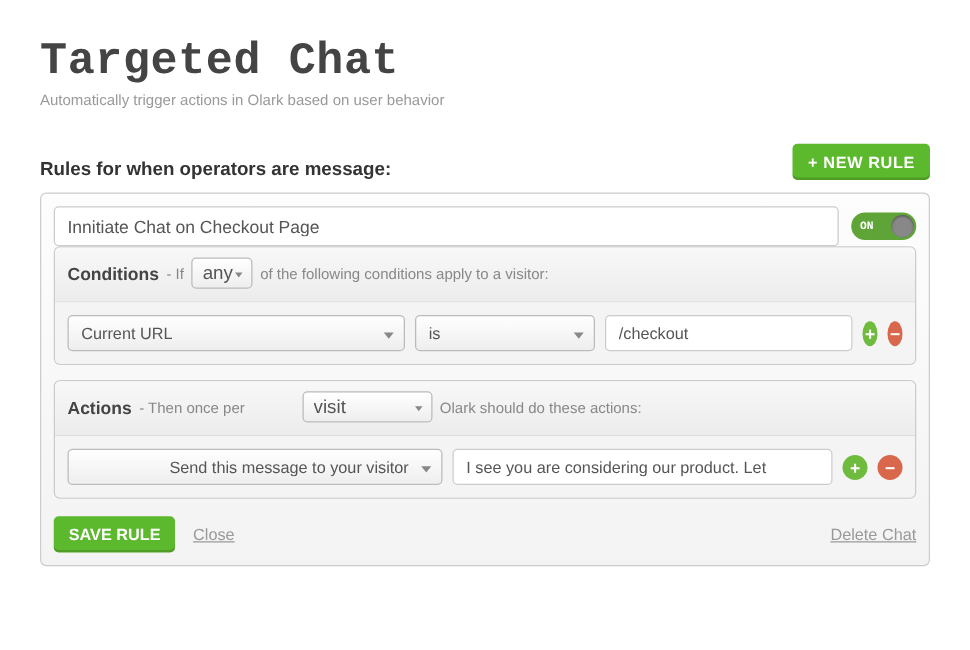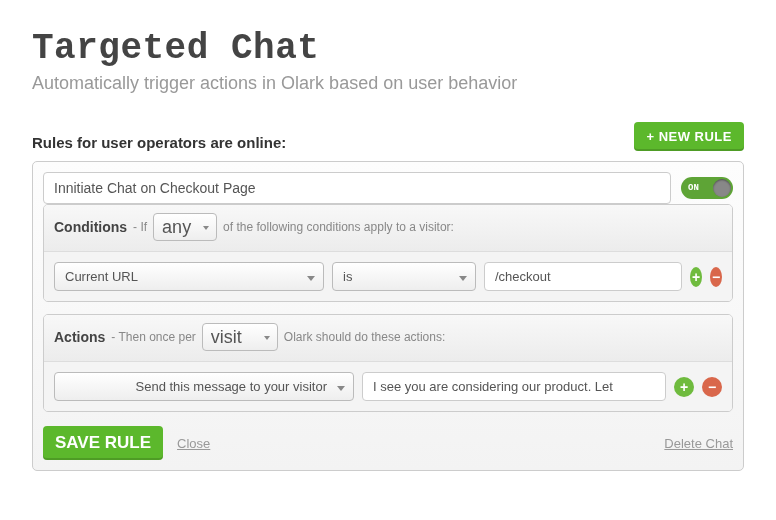--- a/index.html
+++ b/index.html
@@ -13,21 +13,21 @@
   h1.page-title {
     font-family: Liberation Mono, monospace;
     font-weight: 900;
     font-size: 36px;
     color: #444;
     letter-spacing: 0.5px;
     margin-bottom: 4px;
   }
   .subtitle {
     color: #999;
-    font-size: 18px;
+    font-size: 12px;
     margin-bottom: 28px;
   }
   .section-header-row {
     display: flex;
     justify-content: space-between;
     align-items: flex-end;
     margin-bottom: 10px;
   }
   .section-header {
     font-weight: bold;
@@ -144,21 +144,21 @@
     content: "";
     position: absolute;
     right: 9px;
     top: 50%;
     margin-top: -1px;
     border-left: 4px solid transparent;
     border-right: 4px solid transparent;
     border-top: 5px solid #888;
     pointer-events: none;
   }
-  .select.small { padding: 3px 24px 3px 8px; font-size: 18px; }
+  .select.small { padding: 3px 14px 3px 8px; font-size: 15px; }
   .sw-small::after { right: 8px; border-top-width:4px; border-left-width:3px; border-right-width:3px;}
   .text-input {
     background: #fff;
     border: 1px solid #ccc;
     border-radius: 4px;
     padding: 6px 10px;
     font-size: 13px;
     color: #555;
   }
   .circle-btn {
@@ -183,40 +183,40 @@
     gap: 14px;
     padding-top: 2px;
   }
   .btn-save {
     background: #5cb82c;
     color: #fff;
     border: none;
     border-radius: 4px;
     padding: 7px 12px;
     font-weight: bold;
-    font-size: 17px;
+    font-size: 13px;
     cursor: pointer;
     box-shadow: inset 0 -2px 0 rgba(0,0,0,0.15);
   }
   .link {
     color: #999;
     font-size: 13px;
     text-decoration: underline;
     cursor: pointer;
   }
   .spacer { flex: 1; }
 </style>
 </head>
 <body>
 
 <h1 class="page-title">Targeted Chat</h1>
 <div class="subtitle">Automatically trigger actions in Olark based on user behavior</div>
 
 <div class="section-header-row">
-  <div class="section-header">Rules for user operators are online:</div>
+  <div class="section-header">Rules for when operators are message:</div>
   <button class="btn-new-rule">+ NEW RULE</button>
 </div>
 
 <div class="rule-outer">
 
   <div class="rule-title-row">
     <input class="rule-title-input" type="text" value="Innitiate Chat on Checkout Page" style="">
     <div class="toggle">
       <span class="toggle-label">ON</span>
       <span class="toggle-knob"></span>
@@ -249,21 +249,21 @@
       <button class="circle-btn circle-add">+</button>
       <button class="circle-btn circle-remove">−</button>
     </div>
   </div>
 
   <div class="panel">
     <div class="panel-header">
       <strong>Actions</strong>
       <span>- Then once per</span>
       <span class="select-wrap sw-small">
-        <select class="select small" style="width:76px;">
+        <select class="select small" style="width:104px;margin-left:40px;">
           <option>visit</option>
         </select>
       </span>
       <span>Olark should do these actions:</span>
     </div>
     <div class="panel-body">
       <span class="select-wrap" style="flex:0 0 300px;">
         <select class="select" style="width:300px;text-align:right;">
           <option>Send this message to your visitor</option>
         </select>

